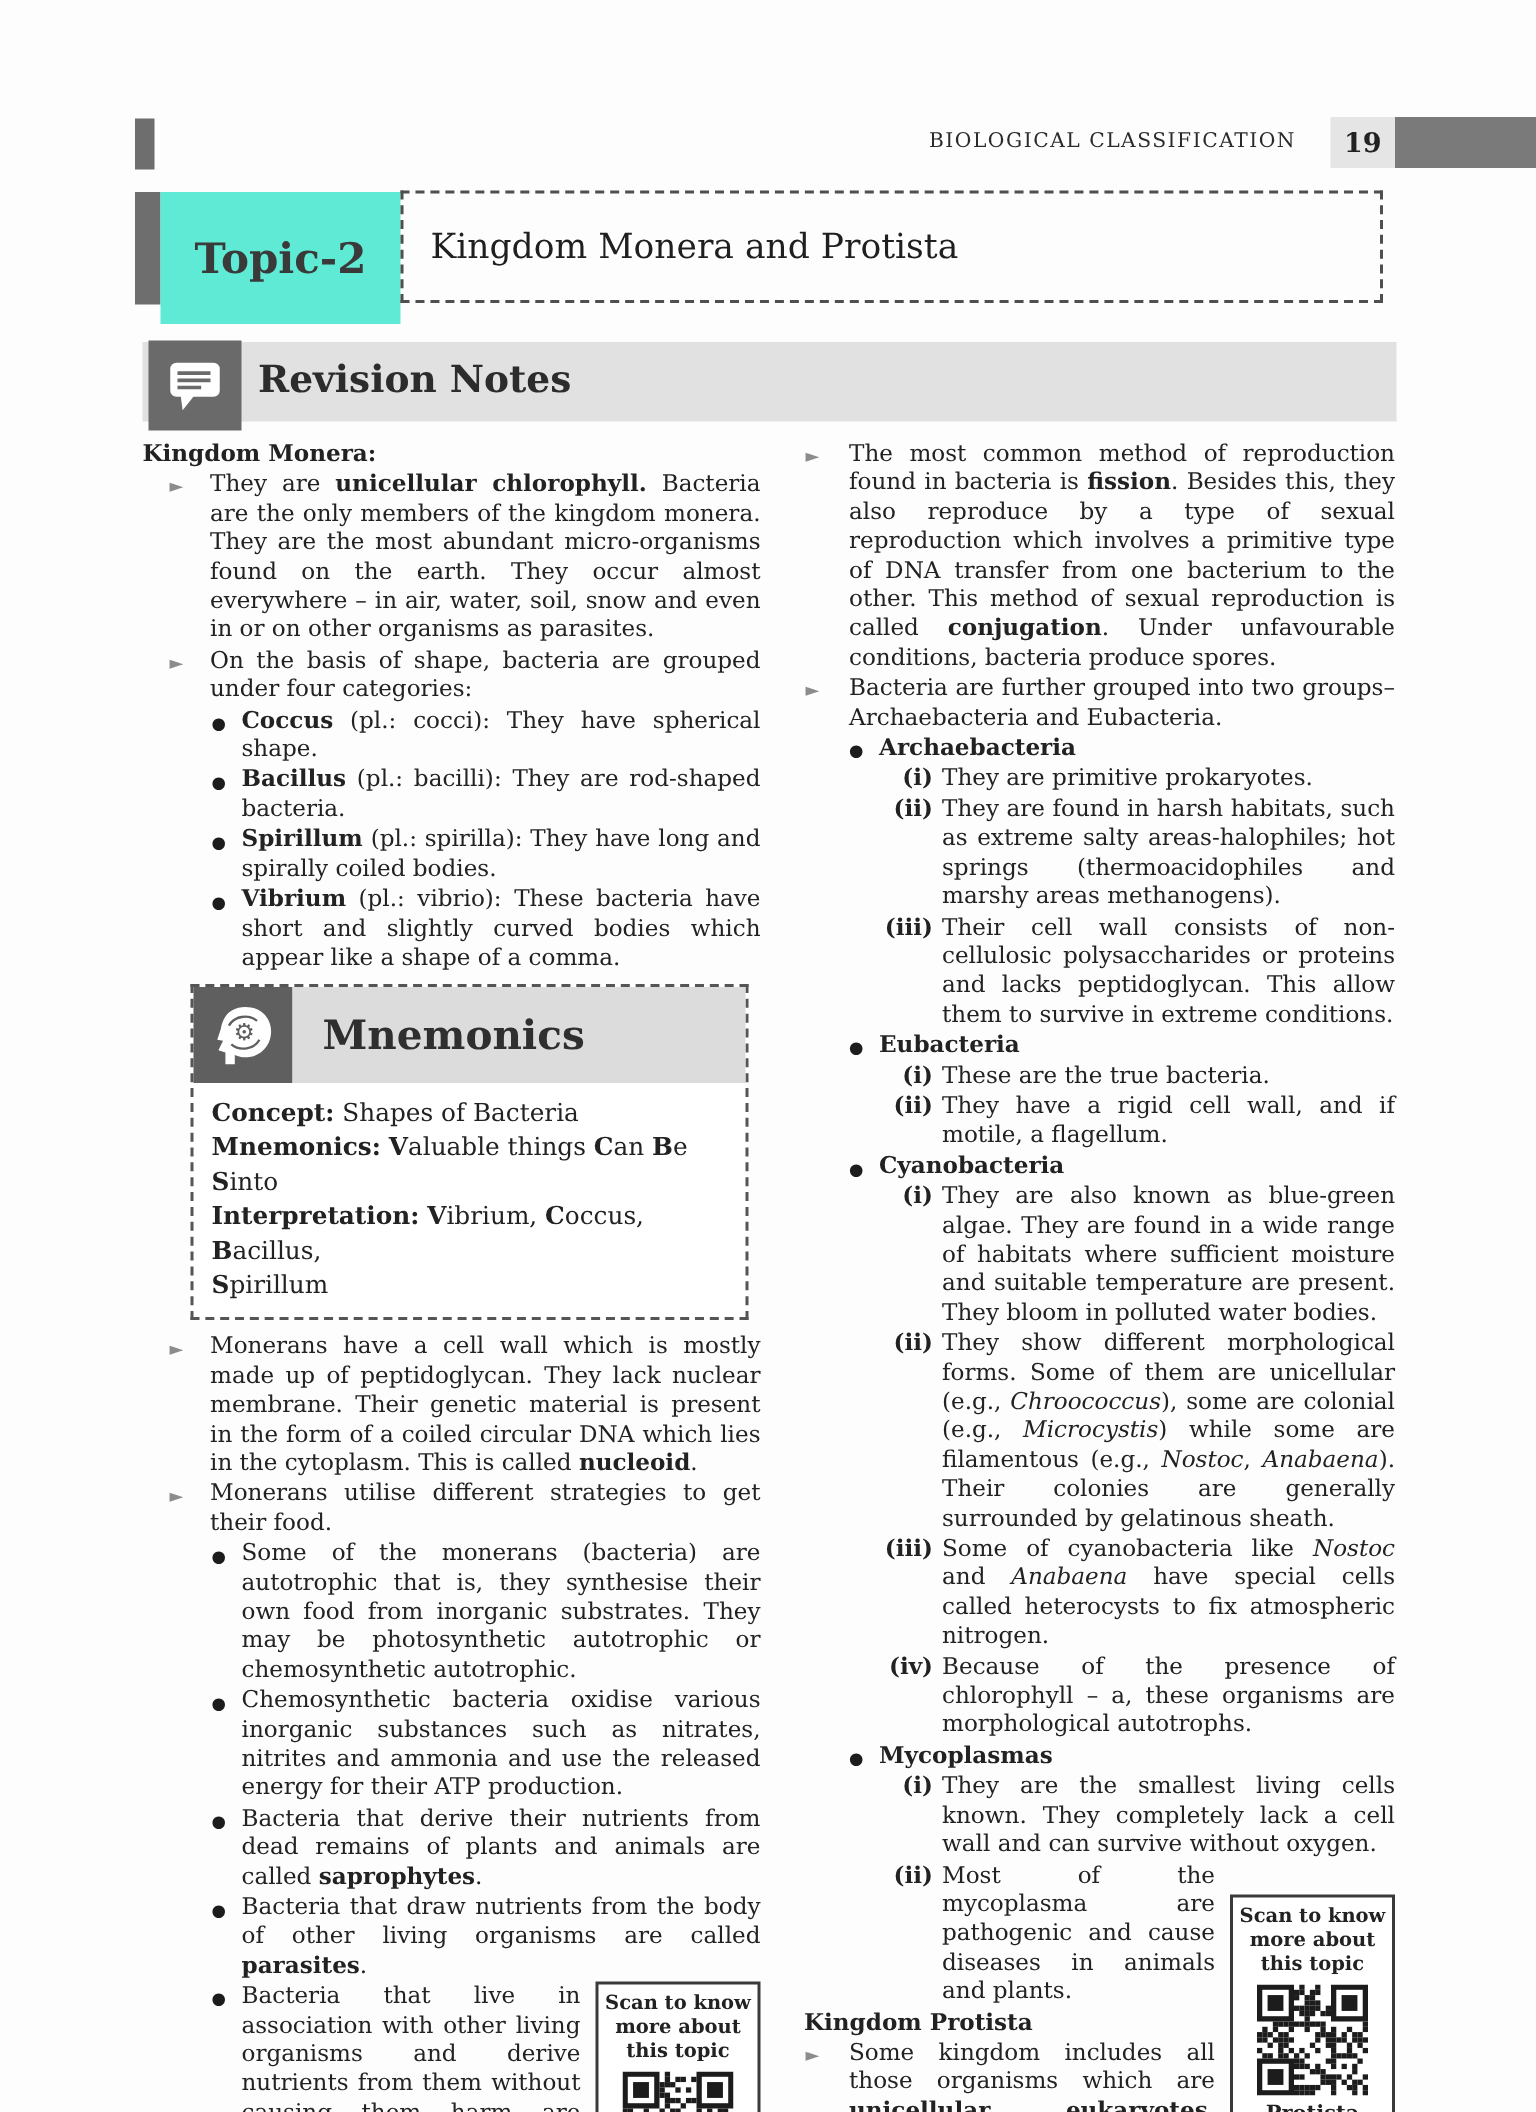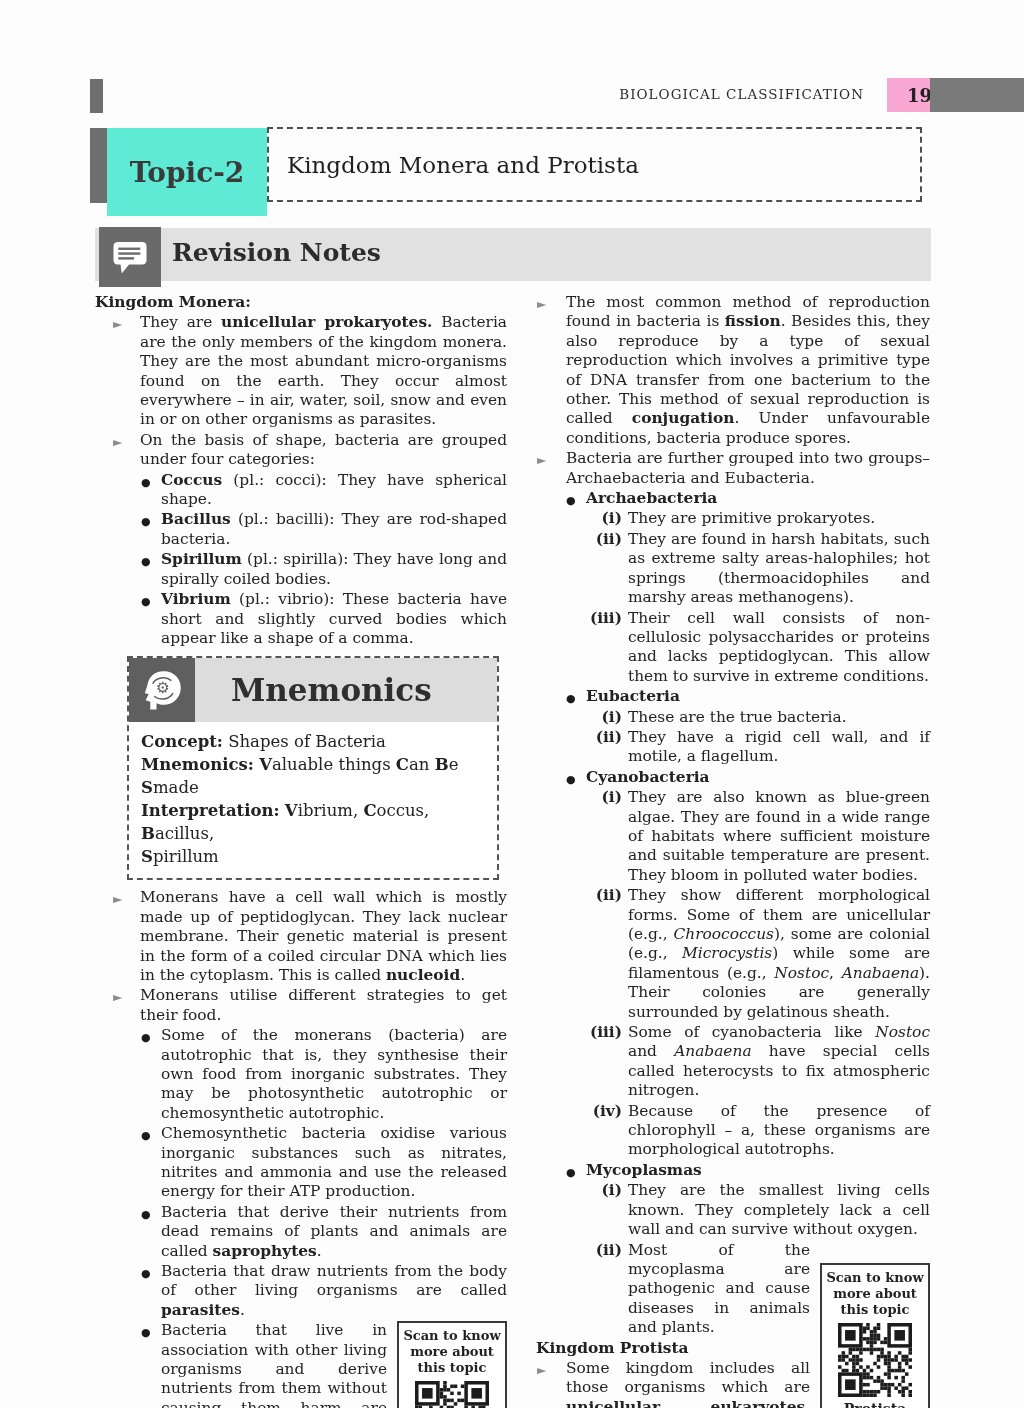--- a/index.html
+++ b/index.html
@@ -3,22 +3,22 @@
 <meta charset="utf-8">
 <style>
   html,body{margin:0;padding:0;}
   body{
     width:1024px;height:1408px;position:relative;background:#fdfdfd;
     font-family:"DejaVu Serif", serif;color:#222;overflow:hidden;
   }
   
   .corner-rect{position:absolute;left:90px;top:79px;width:13px;height:34px;background:#6e6e6e;}
   .running-head{position:absolute;top:86px;right:160px;font-size:13.5px;letter-spacing:1px;color:#2b2b2b;}
-  .pagenum-box{position:absolute;left:887px;top:78px;width:43px;height:34px;background:#f9a8d4;
-    display:flex;align-items:center;justify-content:center;font-weight:bold;font-size:18px;color:#222;padding-left:11px;}
+  .pagenum-box{position:absolute;left:887px;top:78px;width:43px;height:34px;background:#e5e5e5;
+    display:flex;align-items:center;justify-content:center;font-weight:bold;font-size:18px;color:#222;}
   .header-bar{position:absolute;left:930px;top:78px;width:94px;height:34px;background:#7a7a7a;}
   
   .topic-side{position:absolute;left:90px;top:128px;width:17px;height:75px;background:#6e6e6e;}
   .topic-label{position:absolute;left:107px;top:128px;width:160px;height:88px;background:#5eead4;
     display:flex;align-items:center;justify-content:center;font-weight:bold;font-size:28px;color:#3a3a3a;}
   .topic-titlebox{position:absolute;left:267px;top:127px;width:655px;height:75px;border:2px dashed #4f4f4f;
     display:flex;align-items:center;padding-left:18px;box-sizing:border-box;font-size:23px;color:#1f1f1f;}
   
   .rev-bar{position:absolute;left:95px;top:228px;width:836px;height:53px;background:#e1e1e1;}
   .rev-icon{position:absolute;left:99px;top:227px;width:62px;height:60px;background:#6a6a6a;
@@ -37,22 +37,22 @@
   .lcol .item.dot{padding-left:66px;}  .lcol .item.dot .mk{left:46px;}
   .rcol .item.arrow{padding-left:30px;} .rcol .item.arrow .mk{left:1px;}
   .rcol .item.dot{padding-left:50px;}  .rcol .item.dot .mk{left:30px;}
   .rcol .item.roman{padding-left:92px;} .rcol .item.roman .mk{left:46px;width:40px;}
   .item.heading{font-weight:bold;padding-left:0;}
   .seg-b{font-weight:bold;} .seg-i{font-style:italic;}
   
   .mnq{margin:8px 0 8px 32px;width:372px;border:2px dashed #555;background:#fff;box-sizing:border-box;}
   .mnq-head{display:flex;align-items:stretch;height:64px;}
   .mnq-icon{width:66px;height:64px;background:#5f5f5f;flex:0 0 66px;display:flex;align-items:center;justify-content:center;}
-  .mnq-band{flex:1;background:#dcdcdc;display:flex;align-items:center;padding-left:36px;
-    font-weight:bold;font-size:31px;color:#2f2f2f;}
+  .mnq-band{flex:1;background:#dcdcdc;display:flex;align-items:center;padding-left:20px;
+    font-weight:bold;font-size:27px;color:#2f2f2f;}
   .mnq-body{padding:8px 10px 10px 12px;font-size:16.5px;line-height:23px;text-align:left;}
   
   .qrbox{float:right;clear:right;width:110px;border:2px solid #3a3a3a;background:#fff;box-sizing:border-box;
     padding:5px 4px 6px 4px;text-align:center;margin-left:10px;}
   .qrbox .scan{font-weight:bold;font-size:13px;line-height:16px;}
   .qrbox svg{display:block;margin:5px auto 3px auto;}
   .qrbox .cap{font-weight:bold;font-size:14px;}
   .qr-mt{margin-top:22px;}
 </style>
 </head>
@@ -77,21 +77,21 @@
     <line x1="15" y1="20" x2="47" y2="20" stroke="#6a6a6a" stroke-width="3.5"></line>
     <line x1="15" y1="27" x2="47" y2="27" stroke="#6a6a6a" stroke-width="3.5"></line>
     <line x1="15" y1="34" x2="38" y2="34" stroke="#6a6a6a" stroke-width="3.5"></line>
   </svg>
 </div>
 <div class="rev-title">Revision Notes</div>
 
 <div class="col lcol">
   <div id="l1">
       <div class="item heading"><span><span>Kingdom Monera:</span></span></div>
-      <div class="item arrow"><span class="mk arrow">►</span><span><span>They are </span><span class="seg-b">unicellular prokaryotes.</span><span> Bacteria are the only members of the kingdom monera. They are the most abundant micro-organisms found on the earth. They occur almost everywhere – in air, water, soil, snow and even in or on other organisms as parasites.</span></span></div>
+      <div class="item arrow"><span class="mk arrow">►</span><span><span>They are </span><span class="seg-b">unicellular chlorophyll.</span><span> Bacteria are the only members of the kingdom monera. They are the most abundant micro-organisms found on the earth. They occur almost everywhere – in air, water, soil, snow and even in or on other organisms as parasites.</span></span></div>
       <div class="item arrow"><span class="mk arrow">►</span><span><span>On the basis of shape, bacteria are grouped under four categories:</span></span></div>
       <div class="item dot"><span class="mk dot">●</span><span><span class="seg-b">Coccus</span><span> (pl.: cocci): They have spherical shape.</span></span></div>
       <div class="item dot"><span class="mk dot">●</span><span><span class="seg-b">Bacillus</span><span> (pl.: bacilli): They are rod-shaped bacteria.</span></span></div>
       <div class="item dot"><span class="mk dot">●</span><span><span class="seg-b">Spirillum</span><span> (pl.: spirilla): They have long and spirally coiled bodies.</span></span></div>
       <div class="item dot"><span class="mk dot">●</span><span><span class="seg-b">Vibrium</span><span> (pl.: vibrio): These bacteria have short and slightly curved bodies which appear like a shape of a comma.</span></span></div>
     </div>
 
   <div class="mnq">
     <div class="mnq-head">
       <div class="mnq-icon">
@@ -99,21 +99,21 @@
           <path d="M34 8 c14 0 22 10 22 21 c0 12 -9 22 -22 22 c-4 0 -7 -1 -9 -2 l0 8 l-8 0 l0 -10 l-6 -2 l4 -8 l-5 -1 l3 -9 c2 -12 9 -19 21 -19 z" fill="#ffffff"></path>
           <text x="33" y="36" font-size="20" text-anchor="middle" fill="#5f5f5f">⚙</text>
           <path d="M20 24 a15 13 0 0 1 24 -4" stroke="#5f5f5f" stroke-width="2" fill="none"></path>
           <path d="M46 36 a15 13 0 0 1 -24 4" stroke="#5f5f5f" stroke-width="2" fill="none"></path>
         </svg>
       </div>
       <div class="mnq-band">Mnemonics</div>
     </div>
     <div class="mnq-body" id="mnq-body">
         <div><span class="seg-b">Concept:</span><span> Shapes of Bacteria</span></div>
-        <div><span class="seg-b">Mnemonics:</span><span> </span><span class="seg-b">V</span><span>aluable things </span><span class="seg-b">C</span><span>an </span><span class="seg-b">B</span><span>e </span><span class="seg-b">S</span><span>made</span></div>
+        <div><span class="seg-b">Mnemonics:</span><span> </span><span class="seg-b">V</span><span>aluable things </span><span class="seg-b">C</span><span>an </span><span class="seg-b">B</span><span>e </span><span class="seg-b">S</span><span>into</span></div>
         <div><span class="seg-b">Interpretation:</span><span> </span><span class="seg-b">V</span><span>ibrium, </span><span class="seg-b">C</span><span>occus, </span><span class="seg-b">B</span><span>acillus,</span></div>
         <div><span class="seg-b">S</span><span>pirillum</span></div>
       </div>
   </div>
 
   <div id="l2">
       <div class="item arrow"><span class="mk arrow">►</span><span><span>Monerans have a cell wall which is mostly made up of peptidoglycan. They lack nuclear membrane. Their genetic material is present in the form of a coiled circular DNA which lies in the cytoplasm. This is called </span><span class="seg-b">nucleoid</span><span>.</span></span></div>
       <div class="item arrow"><span class="mk arrow">►</span><span><span>Monerans utilise different strategies to get their food.</span></span></div>
       <div class="item dot"><span class="mk dot">●</span><span><span>Some of the monerans (bacteria) are autotrophic that is, they synthesise their own food from inorganic substrates. They may be photosynthetic autotrophic or chemosynthetic autotrophic.</span></span></div>
       <div class="item dot"><span class="mk dot">●</span><span><span>Chemosynthetic bacteria oxidise various inorganic substances such as nitrates, nitrites and ammonia and use the released energy for their ATP production.</span></span></div>

